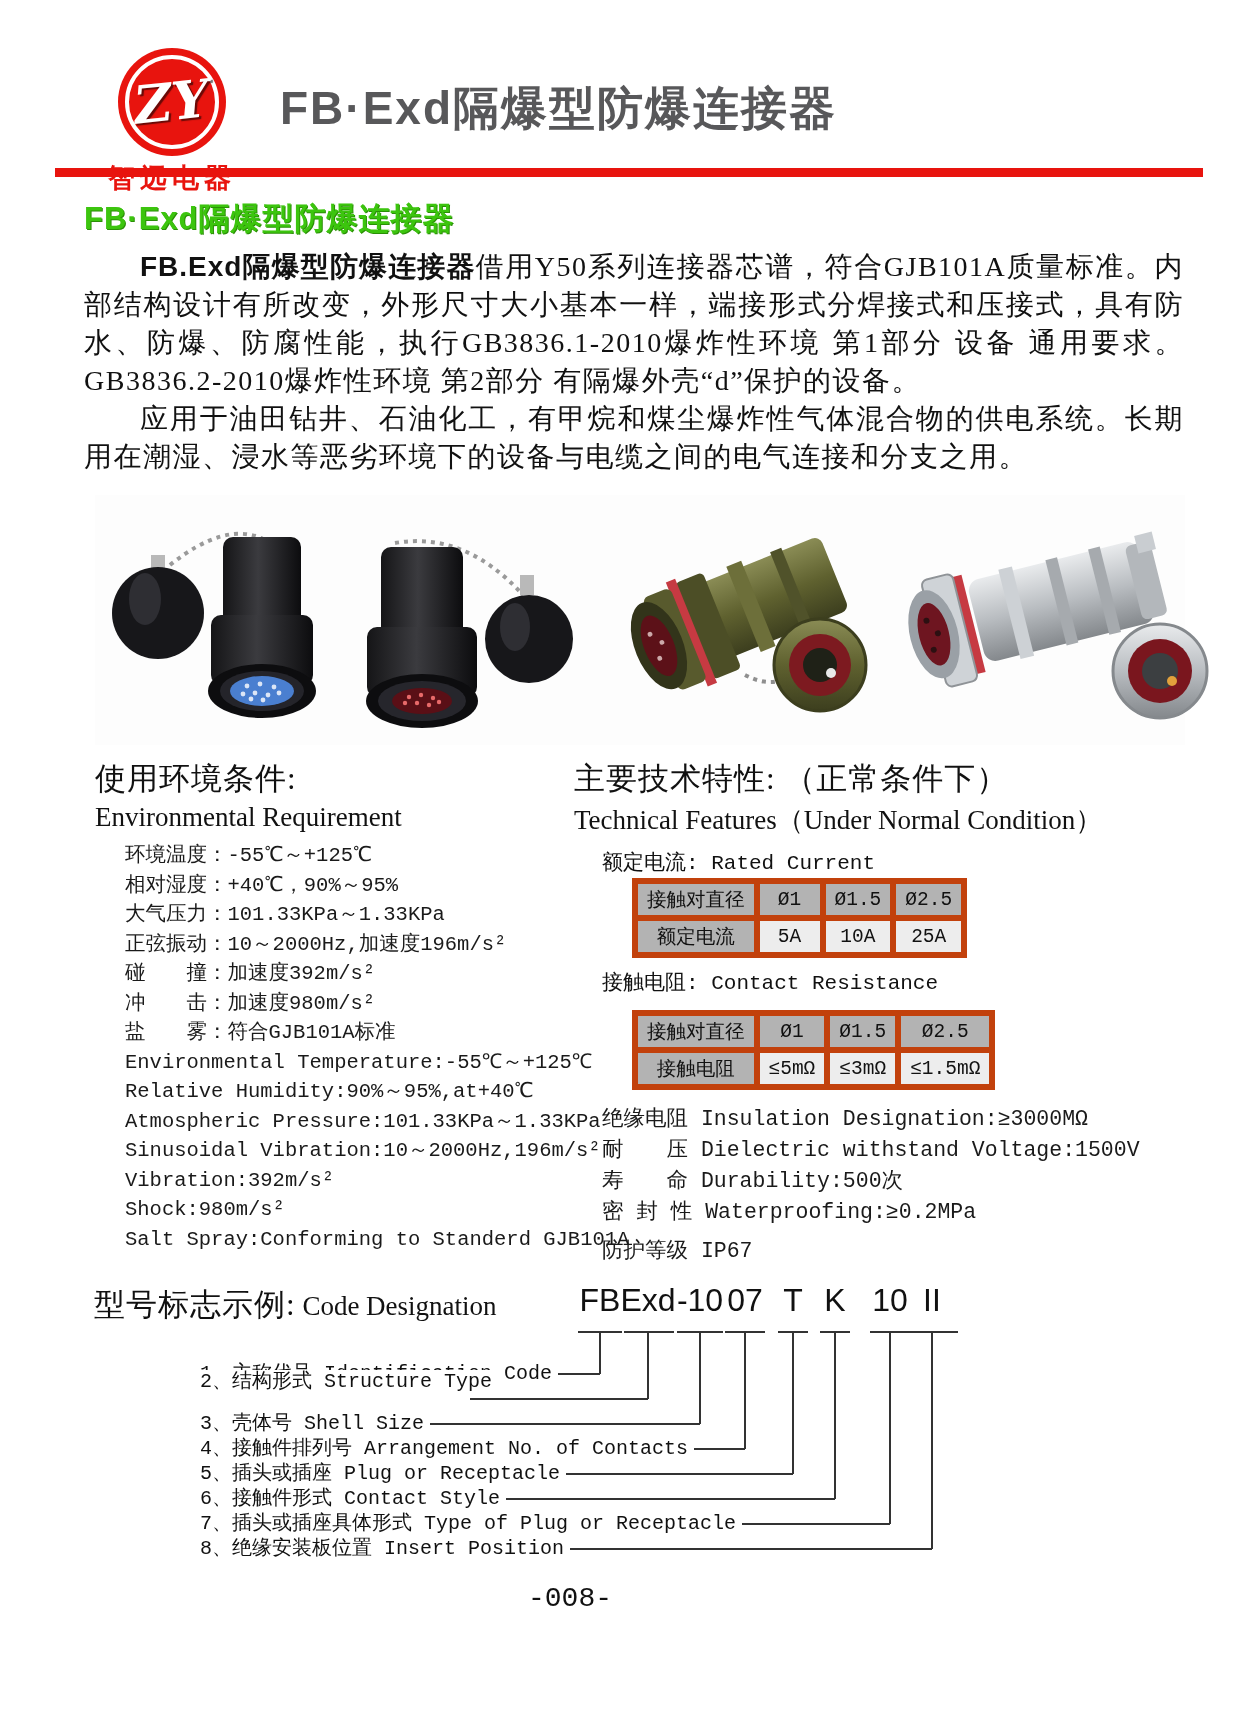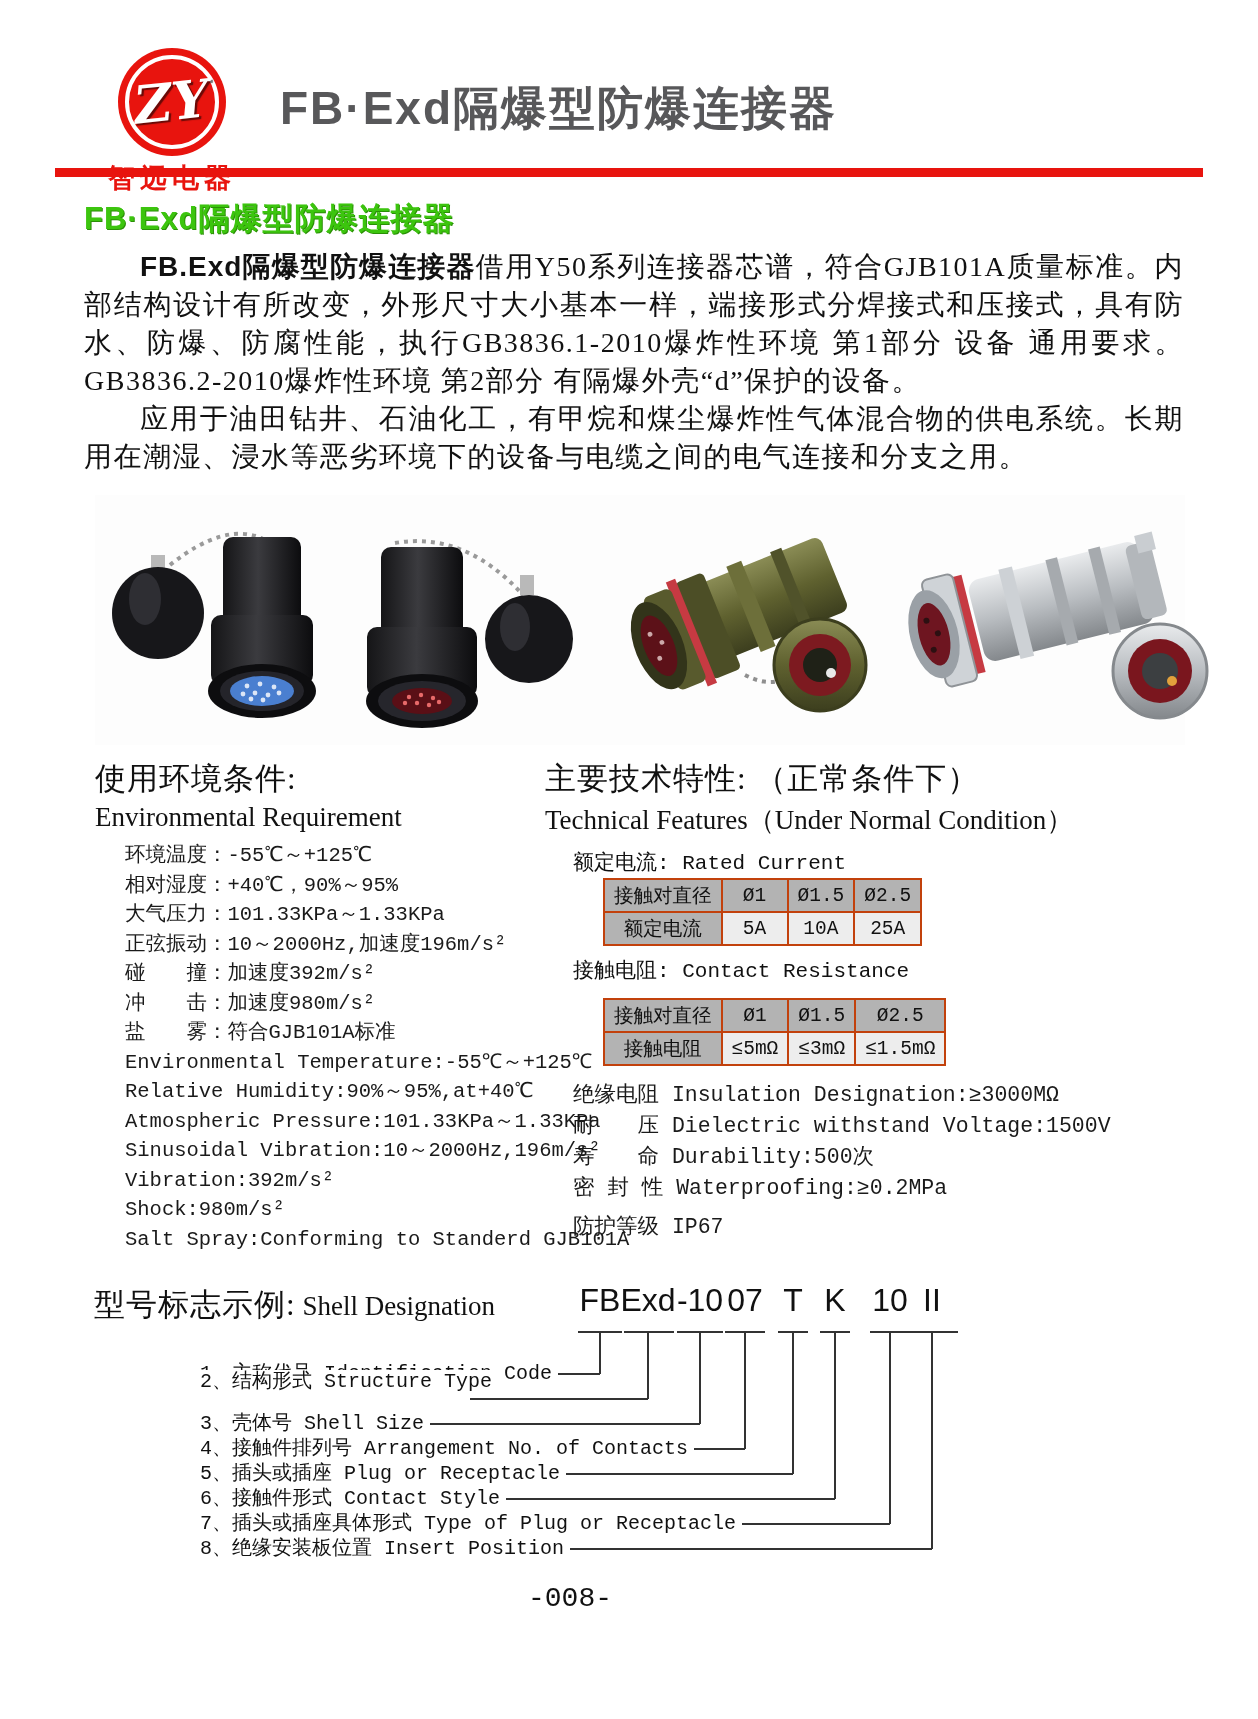--- a/index.html
+++ b/index.html
@@ -53,37 +53,37 @@
 
   
   .photos {
     position:absolute; left:95px; top:495px; width:1090px; height:250px;
     display:flex; justify-content:space-between; align-items:center;
     background:#fdfdfd;
   }
   .photo { flex:0 0 auto; }
 
   
-  .columns { position:absolute; left:95px; top:758px; width:1110px; display:flex; }
+  .columns { position:absolute; left:95px; top:758px; width:1110px; display:flex;gap:29px; }
   .col-left { width:450px; }
   .col-right { width:660px; }
   .h-cn { font-size:31px; letter-spacing:1px; }
   .h-en { font-size:27px; margin-top:2px; }
   .spec-list { margin-top:8px; padding-left:30px; }
   .spec-line {
     font-family:"Liberation Mono", "Liberation Serif", monospace;
     font-size:20.5px; line-height:29.5px; white-space:nowrap; color:#1a1a1a;
   }
   .tbl-label {
     font-family:"Liberation Mono", "Liberation Serif", monospace;
     font-size:21px; margin:6px 0 2px 28px; white-space:nowrap;
   }
   table.spec-table { border-collapse:collapse; margin-left:58px; }
   table.spec-table td {
-    border:2px solid #c2410c; text-align:center;
+    border:6px solid #c2410c; text-align:center;
     font-family:"Liberation Mono", "Liberation Serif", monospace;
     font-size:19.5px; padding:2px 9px; height:30px; min-width:66px;
   }
   table.spec-table td.hdr { background:#b3b3b3; }
   table.spec-table td.lbl { background:#b3b3b3; }
   table.spec-table td.val { background:#ededed; }
   .feat-specs { margin-top:14px; padding-left:28px; }
   .feat-specs .spec-line { font-size:21.5px; line-height:31px; }
 
   
@@ -311,21 +311,21 @@
       <div class="spec-line">耐　　压 Dielectric withstand Voltage:1500V</div>
       <div class="spec-line">寿　　命 Durability:500次</div>
       <div class="spec-line">密 封 性 Waterproofing:≥0.2MPa</div>
       <div class="spec-line" style="margin-top:8px;">防护等级 IP67</div>
     </div>
   </div>
 </div>
 
 <div class="type-section">
   <div class="type-heading">
-    <span class="cn">型号标志示例:</span><span class="en"> Shell Designation</span>
+    <span class="cn">型号标志示例:</span><span class="en"> Code Designation</span>
   </div>
 
   <svg class="type-svg" width="1120" height="310" viewBox="0 0 1120 310">
     <g stroke="#333" stroke-width="2" fill="none">
 
       <line x1="488" y1="62" x2="532" y2="62"></line>
       <line x1="532" y1="62" x2="536" y2="62" stroke="none"></line>
       <line x1="532" y1="62" x2="510" y2="62" stroke="none"></line>
       <line x1="534" y1="62" x2="584" y2="62"></line>
       <line x1="587" y1="62" x2="633" y2="62"></line>

